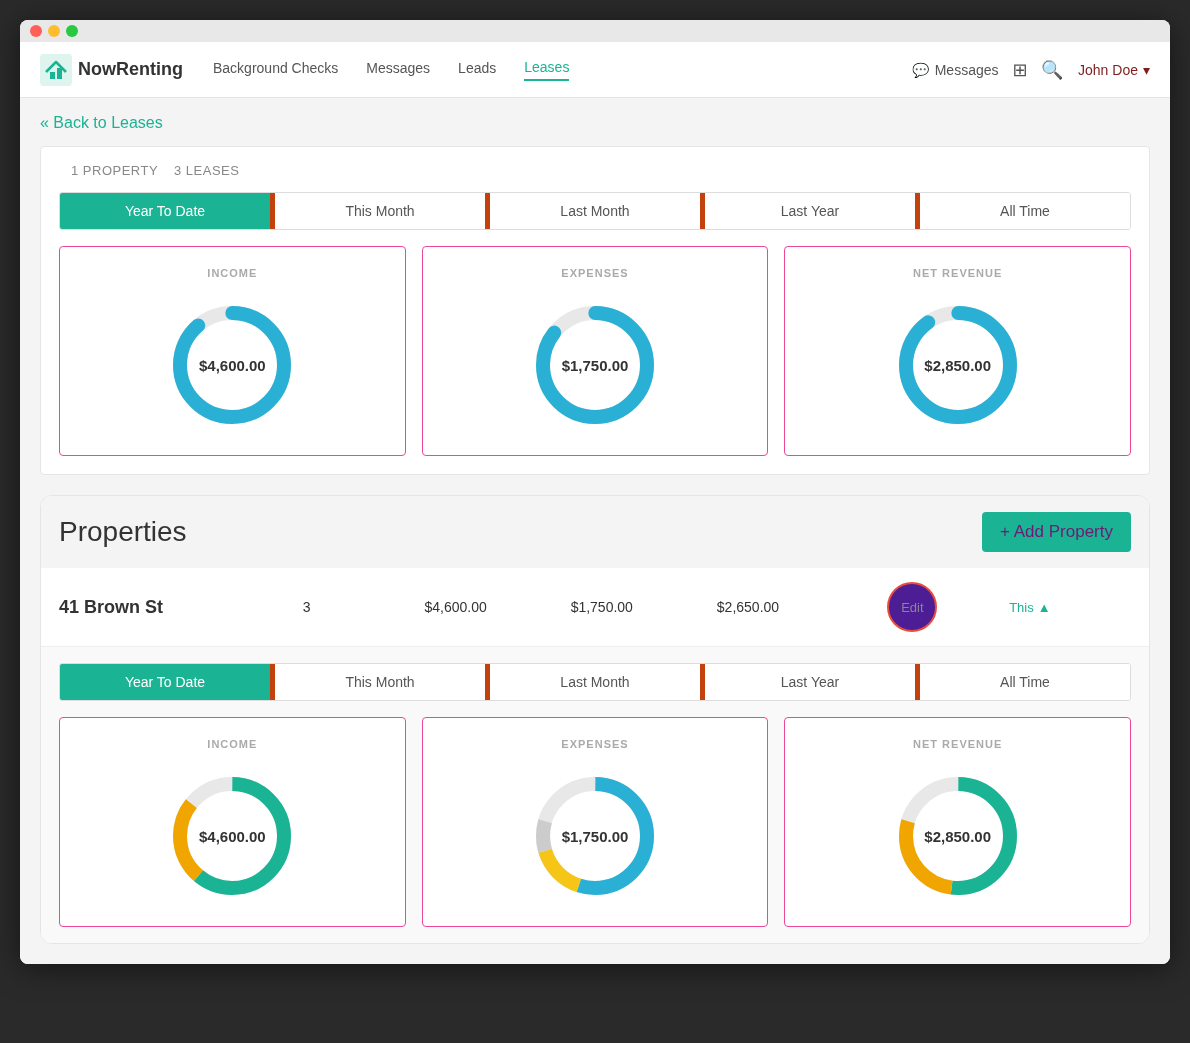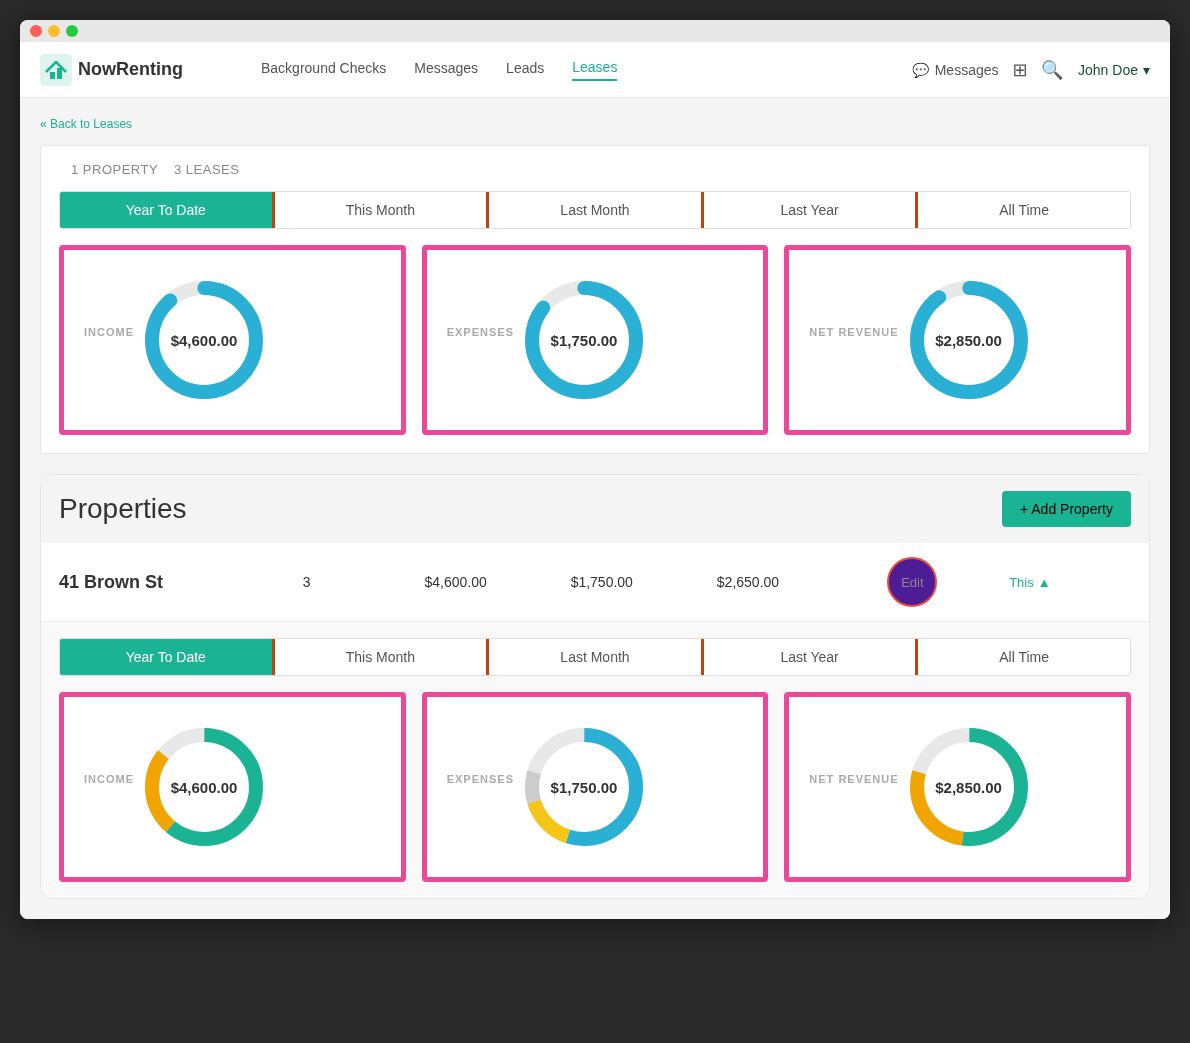--- a/index.html
+++ b/index.html
@@ -34,21 +34,20 @@
     .dot-green { background: #28c941; }
 
     
     .nav {
       background: #fff;
       border-bottom: 1px solid #e5e5e5;
       display: flex;
       align-items: center;
       padding: 0 20px;
       height: 56px;
-      gap: 48px;
     }
     .logo {
       display: flex;
       align-items: center;
       gap: 6px;
       margin-right: 30px;
       font-size: 18px;
       font-weight: 600;
       color: #333;
     }
@@ -88,31 +87,31 @@
     .nav-icon {
       font-size: 18px;
       color: #555;
       cursor: pointer;
     }
     .nav-user {
       display: flex;
       align-items: center;
       gap: 5px;
       font-size: 14px;
-      color: #14532d;
+      color: #7f1d1d;
       cursor: pointer;
     }
 
     
     .content {
       background: #f4f4f4;
       padding: 16px 20px 20px;
     }
     .back-link {
-      font-size: 12px;
+      font-size: 16px;
       color: #1ab394;
       cursor: pointer;
       display: inline-block;
       margin-bottom: 14px;
     }
     .back-link:before { content: '« '; }
 
     
     .summary-card {
       background: #fff;
@@ -148,42 +147,42 @@
       margin-bottom: 16px;
     }
     .tab {
       flex: 1;
       text-align: center;
       padding: 10px;
       font-size: 14px;
       color: #555;
       cursor: pointer;
       background: #fff;
-      border-right: 3px solid #c2410c;
+      border-right: 5px solid #c2410c;
     }
     .tab:last-child { border-right: none; }
     .tab.active {
       background: #1ab394;
       color: #fff;
       font-weight: 500;
     }
 
     
     .charts-row {
       display: flex;
       gap: 16px;
     }
     .chart-card {
       flex: 1;
       background: #fff;
-      border: 5px solid #ec4899;
+      border: 1px solid #ec4899;
       border-radius: 4px;
       padding: 20px;
       display: flex;
-      flex-direction: row;
+      flex-direction: column;
       align-items: center;
     }
     .chart-label {
       font-size: 11px;
       font-weight: 600;
       color: #aaa;
       letter-spacing: 1px;
       margin-bottom: 16px;
     }
     .donut-wrapper {
@@ -216,25 +215,25 @@
       padding: 16px 18px;
       background: #f4f4f4;
     }
     .properties-title {
       font-size: 28px;
       font-weight: 300;
       color: #333;
     }
     .add-property-btn {
       background: #1ab394;
-      color: #000000;
+      color: #701a75;
       border: none;
       border-radius: 4px;
       padding: 10px 18px;
-      font-size: 14px;
+      font-size: 17px;
       cursor: pointer;
       display: flex;
       align-items: center;
       gap: 6px;
     }
 
     .table-header {
       display: grid;
       grid-template-columns: 2fr 1fr 1.2fr 1.2fr 1.4fr 1fr 1fr;
       padding: 10px 18px;

